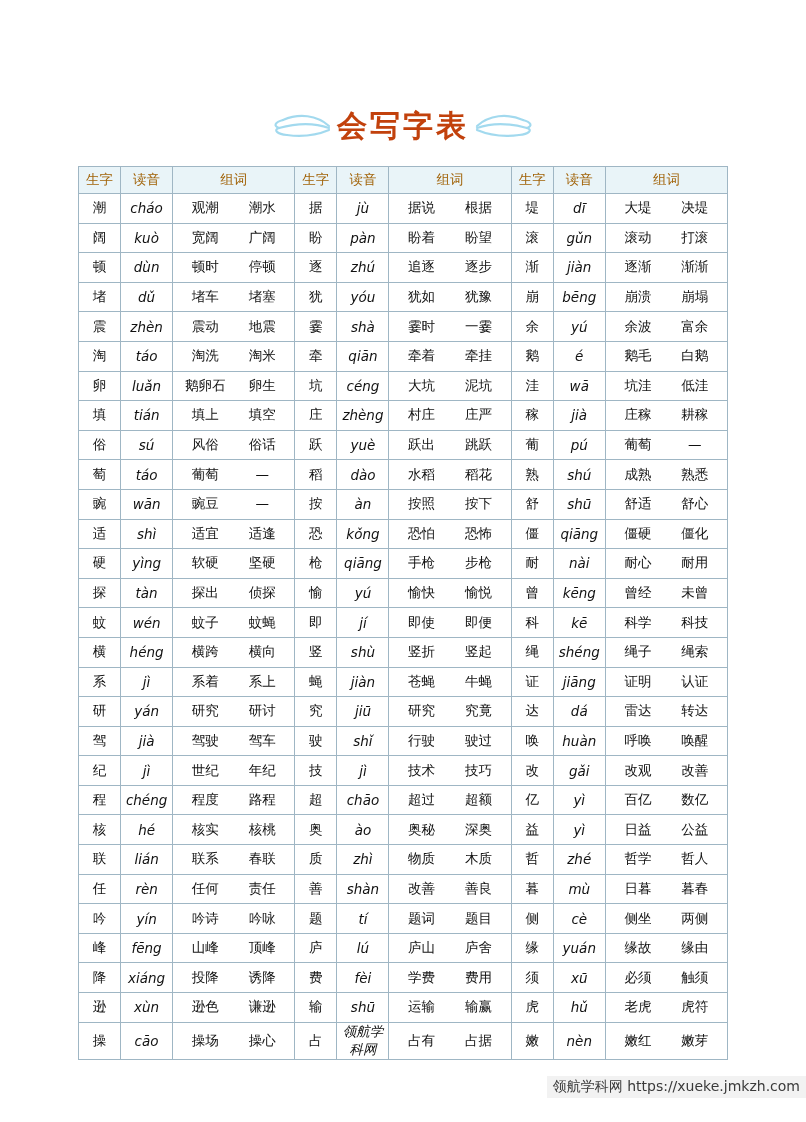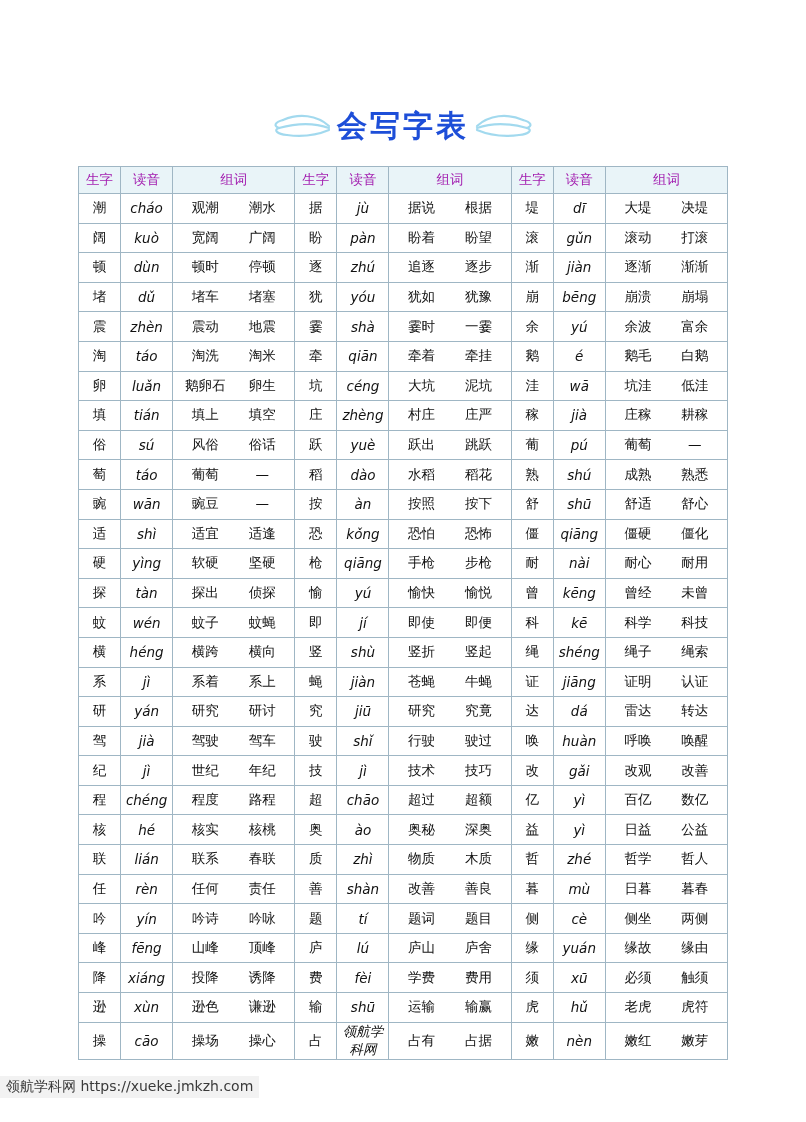--- a/index.html
+++ b/index.html
@@ -29,21 +29,21 @@
     display: flex;
     align-items: center;
     justify-content: center;
     height: 52px;
   }
   .title-text {
     font-family: "DejaVu Sans", sans-serif;
     font-size: 30px;
     font-weight: bold;
     letter-spacing: 3px;
-    color: #1d4ed8;
+    color: #c2410c;
     z-index: 2;
     padding: 0 6px;
   }
   .wing {
     width: 62px;
     height: 34px;
     position: relative;
     opacity: 0.95;
   }
   .wing svg { display: block; }
@@ -65,21 +65,21 @@
     vertical-align: middle;
     padding: 0;
     height: 28.6px;
     font-size: 13.5px;
   }
   table.chars th {
     background: #e9f4f8;
     font-weight: normal;
     font-family: "DejaVu Sans", sans-serif;
     font-size: 13.5px;
-    color: #a21caf;
+    color: #a16207;
     height: 26px;
   }
   td.hanzi {
     font-family: "DejaVu Sans", sans-serif;
     font-size: 14.5px;
     color: #111;
   }
   td.pinyin {
     font-family: "DejaVu Sans", sans-serif;
     font-style: italic;
@@ -100,21 +100,21 @@
   
   col.c-hanzi { width: 42px; }
   col.c-pinyin { width: 52px; }
   col.c-words { width: 122px; }
   
   .footer {
     position: absolute;
     top: 1076px;
     left: 0;
     width: 806px;
-    text-align: left;
+    text-align: right;
     font-family: "DejaVu Sans", sans-serif;
     font-size: 14px;
     color: #444;
   }
   .footer .fbox {
     display: inline-block;
     padding: 2px 6px;
     background: #f2f2f2;
     color: #3a3a3a;
   }

